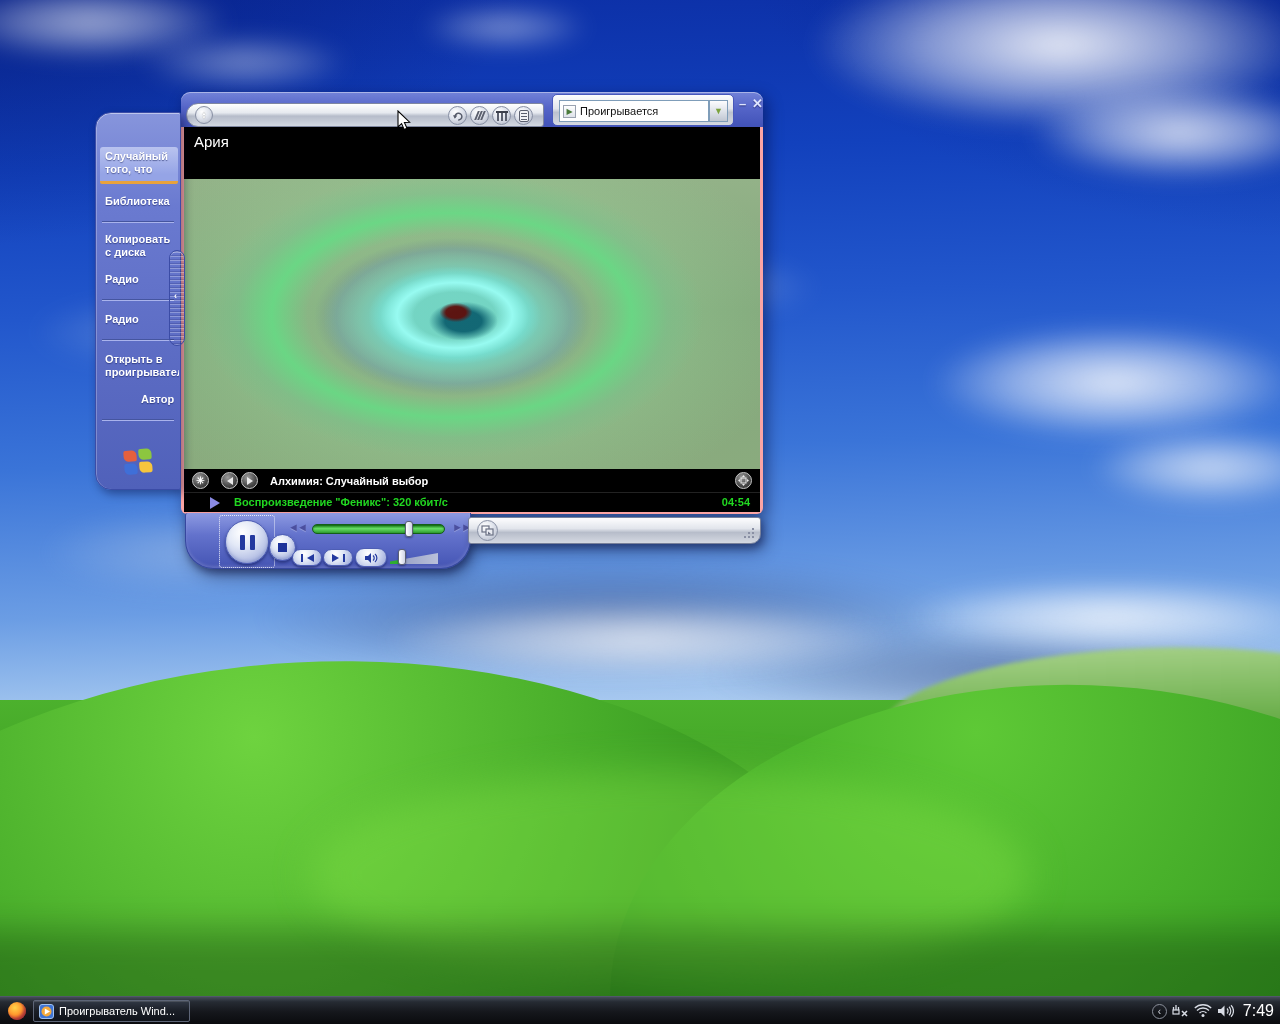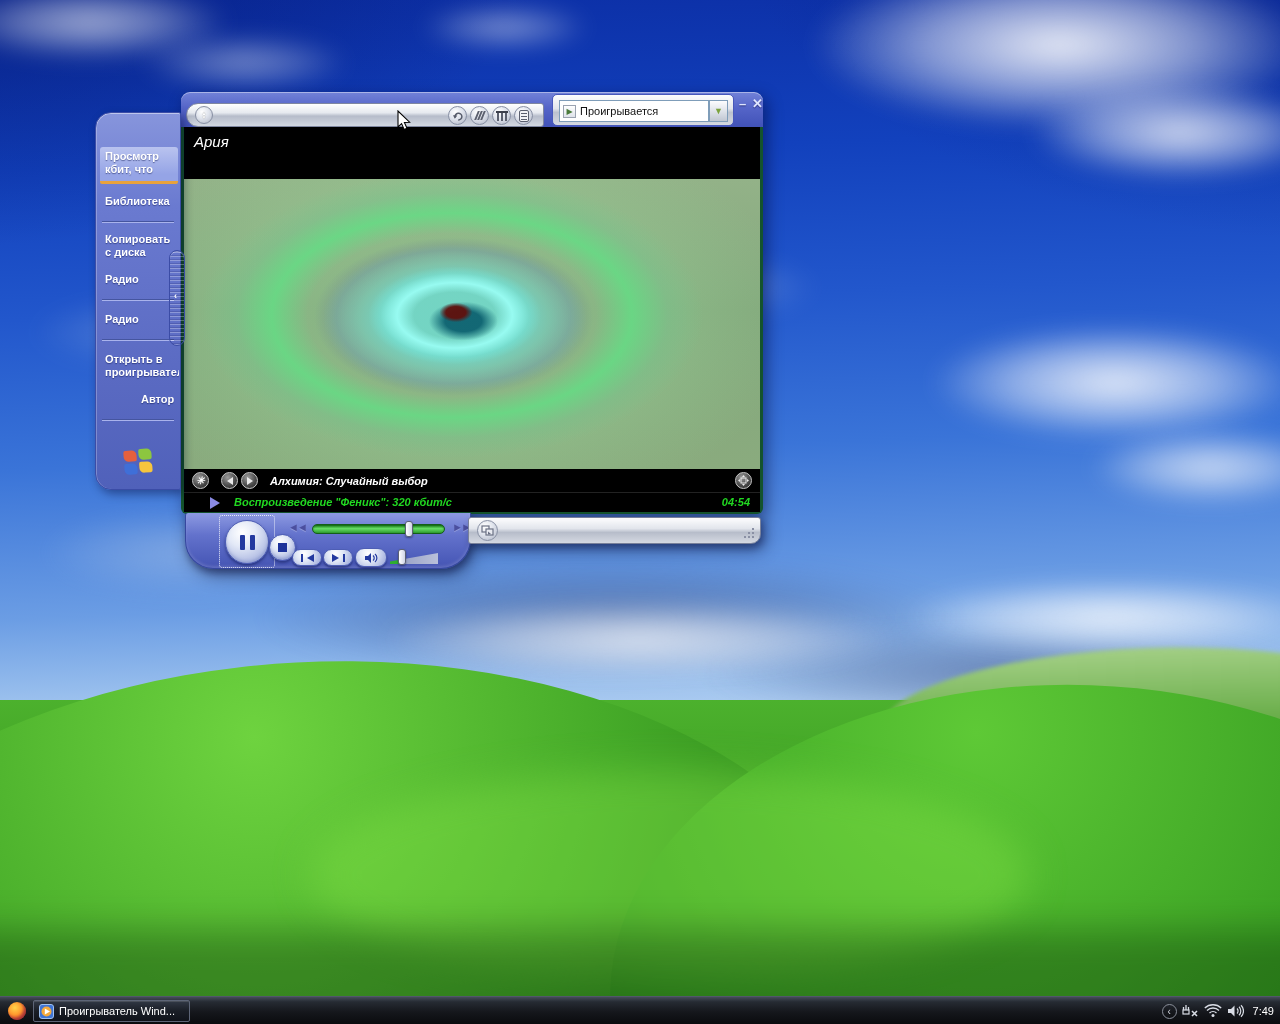--- a/index.html
+++ b/index.html
@@ -81,21 +81,21 @@
   .combo .pic { width:13px; height:13px; border:1px solid #9aa2b0; background:linear-gradient(180deg,#fff,#dfe3ea);
     color:#4a7a3a; font-size:8px; line-height:12px; text-align:center; margin-right:4px; }
   .combo .val { font-size:11px; color:#111; }
   .combo-drop { position:absolute; left:156px; top:5px; width:19px; height:22px;
     background:linear-gradient(180deg,#fdfdfe,#dfe3ea 50%,#c0c6d2); border:1px solid #7f9db9; cursor:pointer;
     color:#7ba23e; font-size:9px; text-align:center; line-height:20px; font-weight:bold; }
   .cap-btn { position:absolute; top:5px; color:#dfe6ff; font-size:13px; font-weight:bold; cursor:pointer;
     text-shadow:0 1px 1px rgba(0,0,60,.5); line-height:14px; }
 
   .wbody { position:absolute; left:0; top:35px; width:582px; height:387px;
-    background:#14532d; border-radius:0 0 6px 6px;font-style:italic; }
+    background:#fca5a5; border-radius:0 0 6px 6px; }
   .wblack { position:absolute; left:3px; top:0; width:576px; height:385px; background:#000; }
   .title-band { position:absolute; left:0; top:0; width:576px; height:52px; color:#fff; padding:6px 0 0 10px; }
   .t-artist { font-size:15px; }
   .t-track  { font-size:18px; font-weight:bold; margin-top:2px; }
 
   .video { position:absolute; left:0; top:52px; width:576px; height:290px;
     background-color:#7ea57b;
     background-image:
       radial-gradient(ellipse 22px 13px at 47.2% 46%, rgba(96,16,12,.95) 0 45%, rgba(96,16,12,0) 75%),
       radial-gradient(ellipse 46px 26px at 48.5% 49%, rgba(8,92,108,.9) 0 40%, rgba(8,92,108,0) 75%),
@@ -179,21 +179,21 @@
     background:radial-gradient(circle at 38% 32%, #ffd24a, #ff9a2e 42%, #e8512e 72%, #b53220 100%);
     box-shadow:inset -2px -2px 3px rgba(120,30,60,.6); }
   .taskbtn { position:absolute; left:33px; top:3px; width:157px; height:22px; cursor:pointer;
     background:linear-gradient(180deg,#313845 0%, #1a1e26 50%, #10131a 100%);
     border:1px solid #5d6577; border-radius:2px; display:flex; align-items:center; padding-left:5px;
     box-shadow:inset 0 1px 0 rgba(255,255,255,.12); }
   .taskbtn .lbl { color:#fff; font-size:11px; margin-left:5px; white-space:nowrap; overflow:hidden; }
   .tray { position:absolute; right:6px; top:0; height:28px; display:flex; align-items:center; gap:5px; }
   .tray-chev { width:15px; height:15px; border-radius:50%; border:1px solid #8a8f9a; color:#d5d9e0;
     font-size:10px; line-height:13px; text-align:center; cursor:pointer; }
-  .clock { color:#fff; font-size:11px; margin-left:4px; }
+  .clock { color:#fff; font-size:16px; margin-left:4px; }
 
   
   .cursor { position:absolute; left:397px; top:110px; z-index:60; }
 </style>
 </head>
 <body>
 
 <div class="desktop">
 
   <div class="cloud" style="left:-50px; top:-15px; width:280px; height:75px; opacity:.65;"></div>
@@ -219,21 +219,21 @@
   <div class="hill" style="left:610px; top:685px; width:940px; height:640px; transform:rotate(2deg);
        background:radial-gradient(ellipse at 38% 8%, #5ec936 0%, #3aa023 48%, #227716 100%);"></div>
   <div class="glow" style="left:310px; top:770px; width:720px; height:210px; background:rgba(130,225,70,.4);"></div>
   <div class="glow" style="left:-80px; top:930px; width:1440px; height:220px; background:rgba(10,45,6,.35); border-radius:0;"></div>
 </div>
 
 <div class="wmp">
 
   <div class="side">
     <div class="side-item active-box" style="top:34px;">
-      <span>Просмотр кбит, что</span>
+      <span>Случайный того, что</span>
     </div>
     <div class="side-item" style="top:82px; height:14px;">
       <span>Библиотека</span>
     </div>
     <div class="side-div" style="top:108px;"></div>
     <div class="side-item" style="top:120px; height:28px;">
       <span>Копировать с диска</span>
     </div>
     <div class="side-item" style="top:160px; height:14px;">
       <span>Радио</span>

